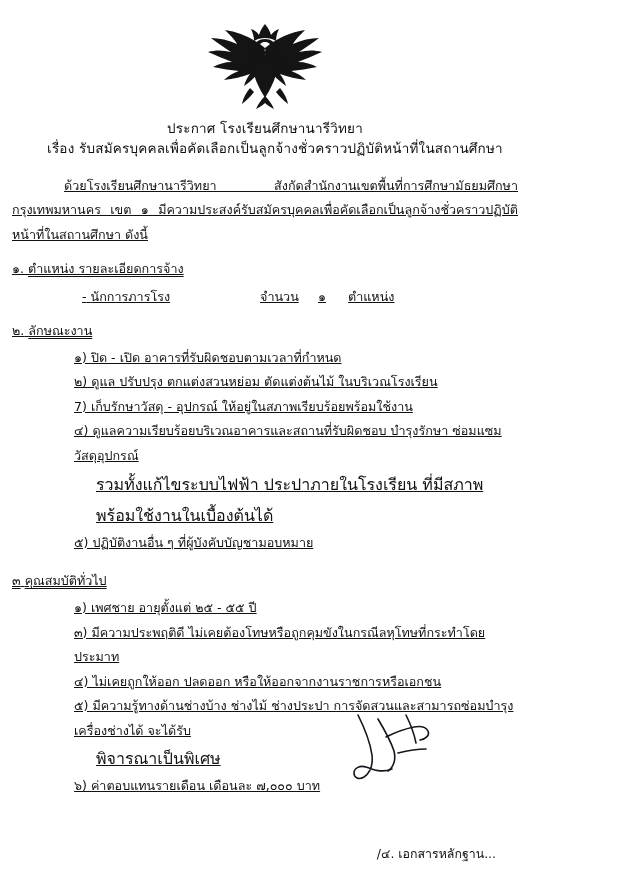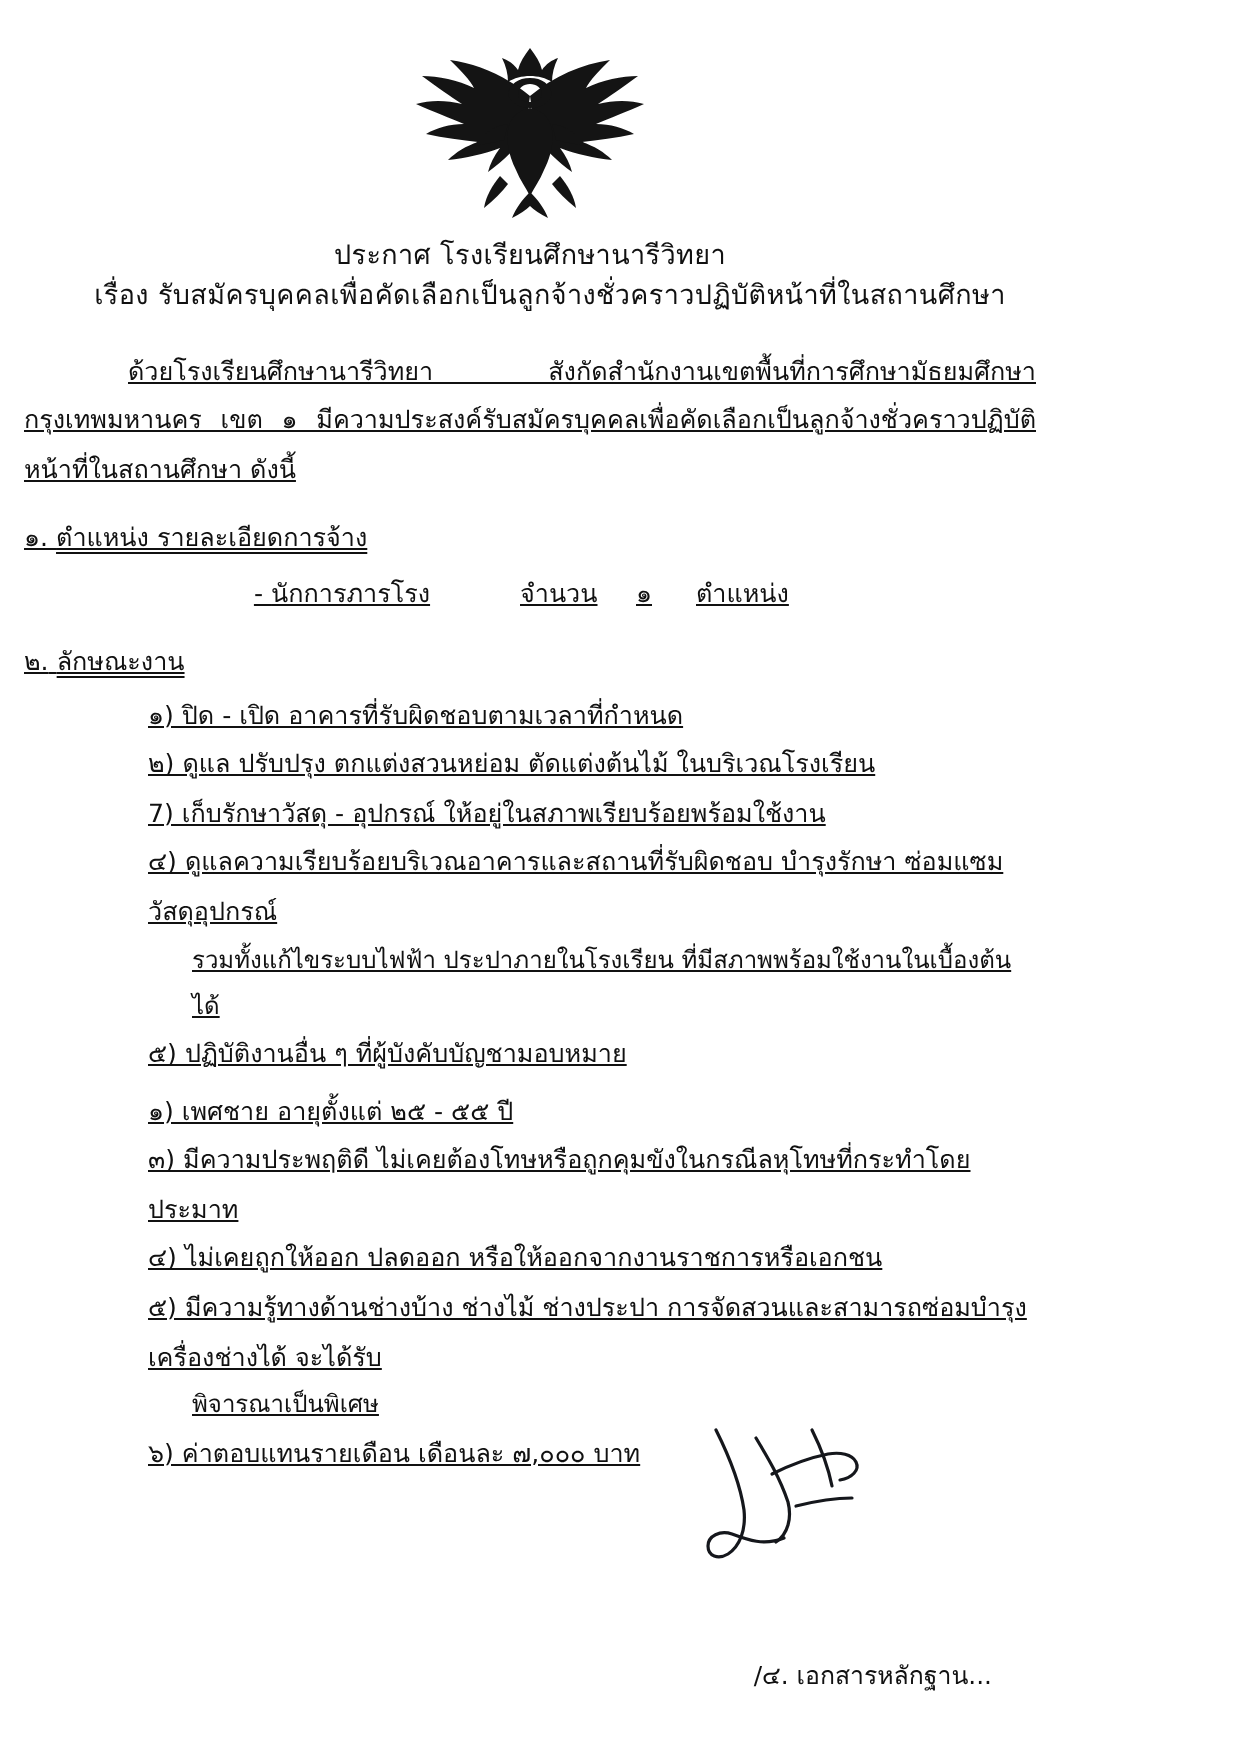--- a/index.html
+++ b/index.html
@@ -77,48 +77,48 @@
     text-underline-offset: 3px;
   }
   .item {
     padding-left: 62px;
     font-size: 12.6px;
     line-height: 1.95;
     position: relative;
   }
   .item-cont {
     padding-left: 84px;
-    font-size: 12px;
+    font-size: 16px;
     line-height: 1.95;
   }
   .job-row {
     padding-left: 70px;
     font-size: 12.6px;
     line-height: 2.0;
     display: flex;
   }
-  .job-name { width: 178px; text-align: center; }
+  .job-name { width: 178px; }
   .job-qty-label { width: 58px; }
   .job-qty-num { width: 30px; }
   .job-unit { }
 
   .spacer-sm { height: 4px; }
 
   
   .signature {
     position: absolute;
     right: 96px;
     bottom: 92px;
     width: 86px;
     height: 78px;
   }
   .footer-note {
     position: absolute;
     right: 34px;
-    bottom: 30px;
+    bottom: 14px;
     font-size: 12.4px;
   }
 </style>
 </head>
 <body>
 
 <div class="page">
 
   <div class="emblem-wrap">
     <svg class="emblem" viewBox="0 0 120 92">
@@ -173,20 +173,24 @@
     </div>
     <div class="item">๑) ปิด - เปิด อาคารที่รับผิดชอบตามเวลาที่กำหนด</div>
     <div class="item">๒) ดูแล ปรับปรุง ตกแต่งสวนหย่อม ตัดแต่งต้นไม้ ในบริเวณโรงเรียน</div>
     <div class="item">7) เก็บรักษาวัสดุ - อุปกรณ์ ให้อยู่ในสภาพเรียบร้อยพร้อมใช้งาน</div>
     <div class="item">๔) ดูแลความเรียบร้อยบริเวณอาคารและสถานที่รับผิดชอบ บำรุงรักษา ซ่อมแซมวัสดุอุปกรณ์</div>
     <div class="item-cont">รวมทั้งแก้ไขระบบไฟฟ้า ประปาภายในโรงเรียน ที่มีสภาพพร้อมใช้งานในเบื้องต้นได้</div>
     <div class="item">๕) ปฏิบัติงานอื่น ๆ ที่ผู้บังคับบัญชามอบหมาย</div>
 
     <div class="spacer-sm"></div>
 
+    <div class="section-head">
+      <span class="u">๓</span>
+      <span class="u">คุณสมบัติทั่วไป</span>
+    </div>
     <div class="item">๑) เพศชาย อายุตั้งแต่ ๒๕ - ๕๕ ปี</div>
     <div class="item">๓) มีความประพฤติดี ไม่เคยต้องโทษหรือถูกคุมขังในกรณีลหุโทษที่กระทำโดยประมาท</div>
     <div class="item">๔) ไม่เคยถูกให้ออก ปลดออก หรือให้ออกจากงานราชการหรือเอกชน</div>
     <div class="item">๕) มีความรู้ทางด้านช่างบ้าง  ช่างไม้  ช่างประปา  การจัดสวนและสามารถซ่อมบำรุงเครื่องช่างได้ จะได้รับ</div>
     <div class="item-cont">พิจารณาเป็นพิเศษ</div>
     <div class="item">๖) ค่าตอบแทนรายเดือน เดือนละ ๗,๐๐๐ บาท</div>
 
   </div>
 
   <svg class="signature" viewBox="0 0 86 78">

